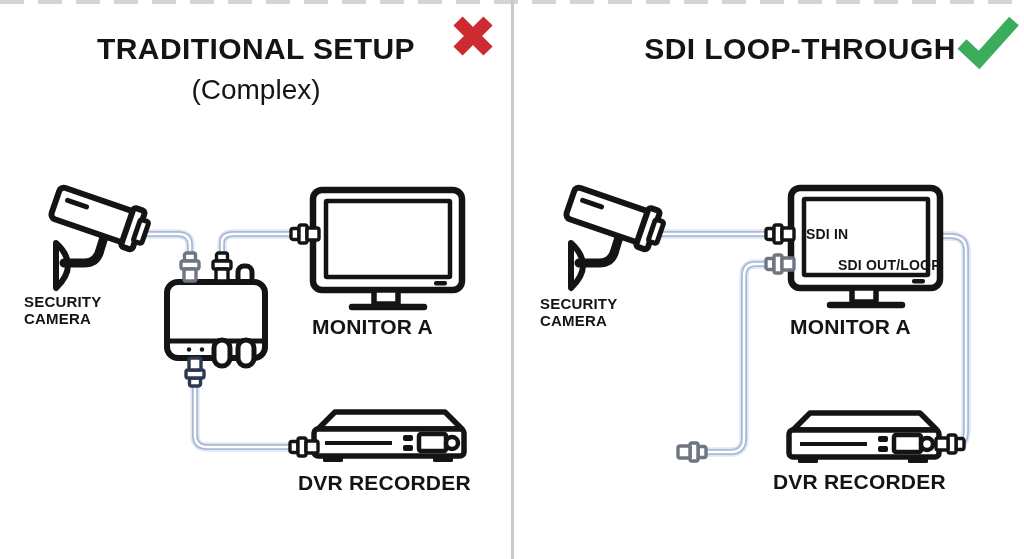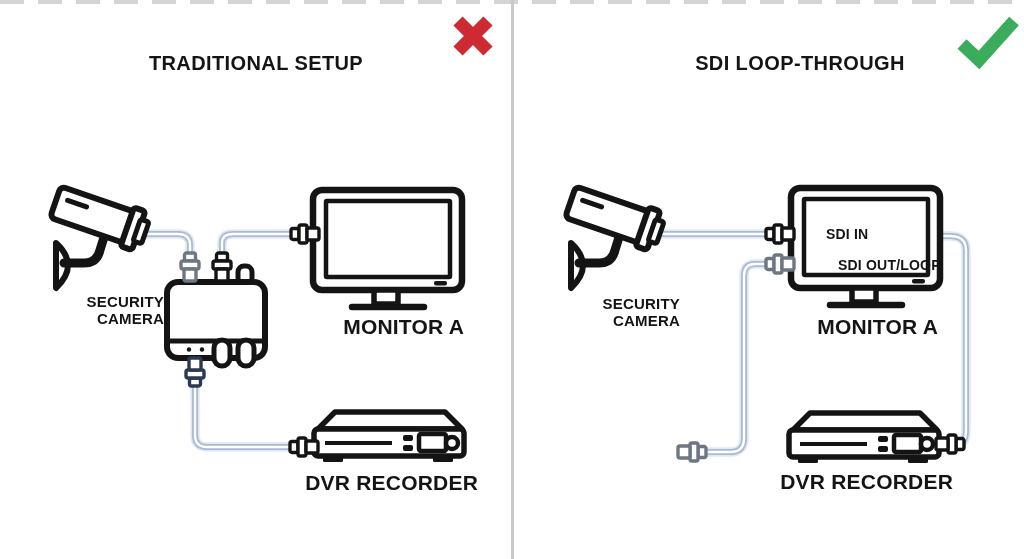--- a/index.html
+++ b/index.html
@@ -2,26 +2,26 @@
 <html><head>
 <meta charset="utf-8">
 <style>
   html,body{margin:0;padding:0;background:#fff;}
   .canvas{position:relative;width:1024px;height:559px;background:#ffffff;overflow:hidden;
           font-family:"Liberation Sans","DejaVu Sans",sans-serif;color:#141414;}
   .top-edge{position:absolute;top:0;left:0;right:0;height:4px;
             background:repeating-linear-gradient(90deg,#c6c6c6 0 24px,#ffffff 24px 38px);opacity:.75;}
   .divider{position:absolute;top:0;bottom:0;left:511px;width:3px;background:#c9c9c9;}
   .diagram-svg{position:absolute;inset:0;}
-  .title{position:absolute;width:512px;text-align:center;font-size:20px;font-weight:bold;
-         letter-spacing:.4px;top:46px;line-height:34px;}
+  .title{position:absolute;width:512px;text-align:center;font-size:30px;font-weight:bold;
+         letter-spacing:.4px;top:32px;line-height:34px;}
   .subtitle{position:absolute;width:512px;text-align:center;font-size:28px;font-weight:normal;
             top:74px;line-height:32px;}
   .t-left{left:0;} .t-right{left:512px;margin-left:32px;}
-  .lbl{position:absolute;font-weight:bold;text-align:right;white-space:pre-line;
+  .lbl{position:absolute;font-weight:bold;text-align:left;white-space:pre-line;
        line-height:17px;letter-spacing:.2px;}
   .lbl-cam{font-size:15px;width:140px;}
   .lbl-splitter{font-size:15px;width:98px;}
   .lbl-dev{font-size:21px;line-height:19px;}
   .lbl-port{position:absolute;font-weight:bold;font-size:14px;text-align:left;width:130px;
             letter-spacing:.2px;}
   .c-halo{stroke:#e2e8f3;stroke-width:9.5;fill:none;stroke-linecap:round;}
   .c-line{stroke:#a9bad6;stroke-width:6;fill:none;stroke-linecap:round;}
   .c-core{stroke:#ffffff;stroke-width:2.4;fill:none;stroke-linecap:round;}
 </style>
@@ -142,29 +142,30 @@
 
     <g stroke="#cd2b31" stroke-width="13" stroke-linecap="butt">
       <path d="M458,21 L488,51 M488,21 L458,51" fill="none"></path>
     </g>
     <g>
       <path d="M962,44 L979,60 L1014,21" fill="none" stroke="#3bab5c" stroke-width="13" stroke-linecap="butt" stroke-linejoin="miter"></path>
     </g>
   </svg>
 
   <div class="title t-left">TRADITIONAL SETUP</div>
+  <div class="subtitle t-left">(Complex)</div>
   <div class="title t-right">SDI LOOP-THROUGH</div>
 
   <div class="lbl lbl-cam" style="left:24px;top:293px;">SECURITY
 CAMERA</div>
   <div class="lbl lbl-dev" style="left:312px;top:317px;width:152px;">MONITOR A</div>
   <div class="lbl lbl-dev" style="left:298px;top:473px;width:180px;">DVR RECORDER</div>
 
   <div class="lbl lbl-cam" style="left:540px;top:295px;">SECURITY
 CAMERA</div>
   <div class="lbl lbl-dev" style="left:790px;top:317px;width:148px;">MONITOR A</div>
   <div class="lbl lbl-dev" style="left:773px;top:472px;width:180px;">DVR RECORDER</div>
 
-  <div class="lbl-port" style="left:806px;top:226px;padding-left:20px;">SDI IN</div>
+  <div class="lbl-port" style="left:806px;top:226px;">SDI IN</div>
   <div class="lbl-port" style="left:806px;top:257px;padding-left:32px;">SDI OUT/LOOP</div>
 
   <div class="divider"></div>
 </div>
 
 </body></html>

